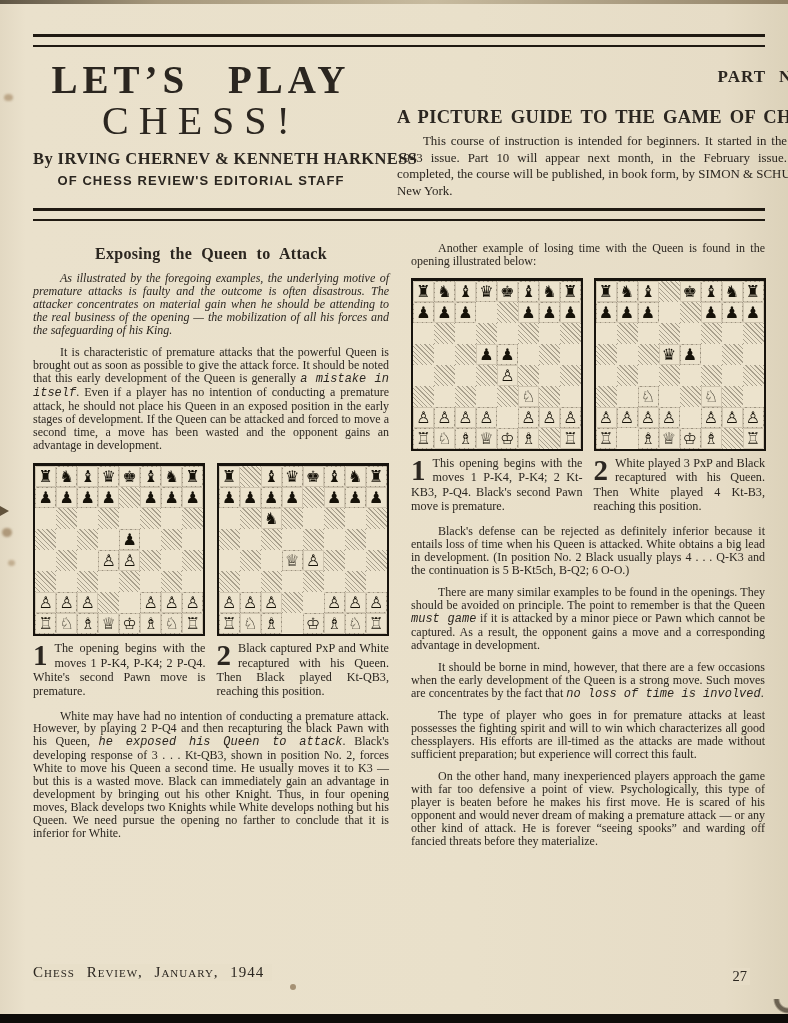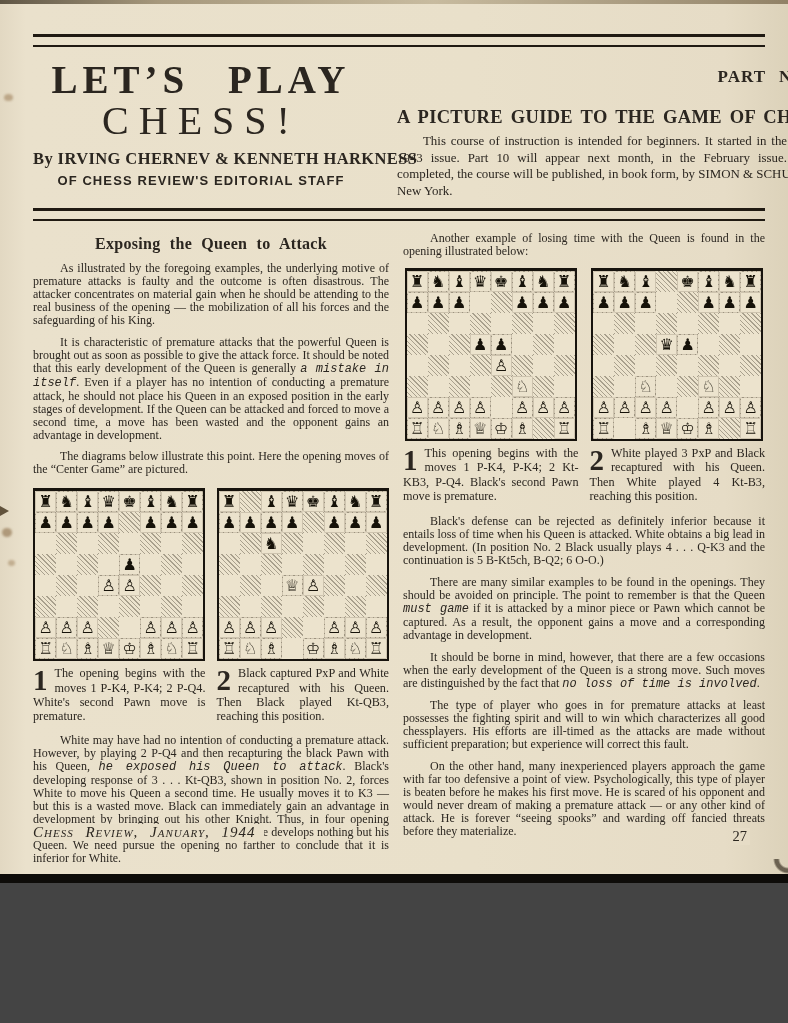--- a/index.html
+++ b/index.html
@@ -1,18 +1,18 @@
 <!DOCTYPE html>
 <html><head>
 <meta charset="utf-8">
 <style>
   html,body{margin:0;padding:0;}
   body{width:788px;height:1023px;background:#444;}
   .page{
-    position:relative;width:788px;height:883px;overflow:hidden;
+    position:relative;width:788px;height:1023px;overflow:hidden;
     background:linear-gradient(90deg,#e2d8c2 0px,#eae1cc 26px,#e9e0ca 60%,#e6dcc6 92%,#dcd2ba 100%);
     font-family:"Liberation Serif",serif;color:#2b2620;
   }
   .edge-top{position:absolute;top:0;left:0;right:0;height:4px;
     background:linear-gradient(90deg,#32291a 0%,#8f7f61 20%,#bcae90 55%,#77664a 100%);opacity:.75;}
   .edge-bottom{position:absolute;bottom:0;left:0;right:0;height:9px;background:#0e0c09;}
   .corner-curl{position:absolute;right:0;bottom:6px;width:24px;height:18px;
     background:radial-gradient(circle at 100% 0%,rgba(0,0,0,0) 8px,rgba(46,37,24,.65) 10px 13px,rgba(0,0,0,0) 15px);}
   .fox{position:absolute;border-radius:50%;pointer-events:none;}
   .content{position:absolute;left:33px;top:0;width:732px;}
@@ -24,45 +24,45 @@
   .header-left{width:336px;text-align:center;flex:none;}
   .title1{font-size:39px;font-weight:bold;letter-spacing:5px;word-spacing:24px;line-height:1;}
   .title2{font-size:40px;font-weight:normal;letter-spacing:10px;line-height:.95;margin-top:3px;}
   .byline{font-size:16.5px;font-weight:bold;margin-top:9px;letter-spacing:.4px;white-space:nowrap;}
   .byline-sub{font-family:"Liberation Sans",sans-serif;font-size:13px;font-weight:bold;letter-spacing:1.1px;margin-top:4px;}
   .header-right{flex:1;padding-left:28px;}
   .part-label{font-size:17px;font-weight:bold;text-align:right;letter-spacing:1px;word-spacing:8px;margin-top:7px;}
   .guide-title{font-size:18.5px;font-weight:bold;text-align:center;margin-top:20px;letter-spacing:.3px;word-spacing:3px;white-space:nowrap;}
   .guide-text{font-size:12.9px;line-height:1.28;text-align:justify;margin-top:5px;text-indent:26px;}
 
-  .cols{display:flex;gap:14px;margin-top:5px;}
+  .cols{display:flex;gap:22px;margin-top:15px;}
   .col-left{width:356px;flex:none;}
   .col-right{flex:1;min-width:0;}
   h3{margin:0;font-size:16px;font-weight:bold;text-align:center;word-spacing:5px;letter-spacing:.3px;}
   h3.h-unnecessary{margin-top:13px;}
   p.body{font-size:12px;line-height:1.08;text-align:justify;text-indent:27px;margin:9px 0 0 0;}
-  p.body.first{margin-top:9px;}
+  p.body.first{margin-top:9px;font-style:italic;}
 
   .figrow{display:flex;gap:11px;margin-top:12px;}
   .figure{flex:1;min-width:0;}
   .board{
     width:168px;height:168px;margin:0 auto;
     display:grid;grid-template-columns:repeat(8,1fr);grid-template-rows:repeat(8,1fr);
     border:2px solid #17130d;border-top-width:3px;background:#ece3cd;box-sizing:content-box;
   }
   .sq{display:flex;align-items:center;justify-content:center;}
   .sq.dark{background-image:repeating-linear-gradient(45deg,rgba(101,93,77,.5) 0 1px,rgba(0,0,0,0) 1px 3.2px);}
   .pc{font-family:"DejaVu Sans",sans-serif;font-size:16px;line-height:19px;display:block;width:19px;height:19px;text-align:center;color:#161209;}
   .sq .pc{box-shadow:0 0 0 .5px rgba(125,115,95,.55);}
   .sq.dark .pc{background:#ebe2cc;}
   .caption{margin-top:5px;font-size:12.2px;line-height:1.17;text-align:justify;}
   .cap-num{float:left;font-size:29px;font-weight:bold;line-height:.8;margin:3px 7px 0 0;}
 
   .footer-line{position:absolute;left:33px;bottom:42px;font-size:15px;font-variant:small-caps;
-    letter-spacing:1px;word-spacing:7px;background:#e8dfc9;padding-right:8px;font-style:italic;}
+    letter-spacing:1px;word-spacing:7px;background:#e8dfc9;padding-right:8px;}
   .page-num{position:absolute;right:38px;bottom:38px;font-size:14.5px;background:#e6dcc6;padding:0 3px;text-align:center;}
   .margin-arrow{position:absolute;left:0;top:506px;width:0;height:0;
     border-top:5px solid transparent;border-bottom:5px solid transparent;border-left:9px solid #4a3b24;opacity:.85;}
   i{font-style:italic;font-family:Liberation Mono, monospace;}
 </style>
 </head>
 <body>
 
 <div class="page">
   <div class="edge-top"></div>
@@ -90,21 +90,20 @@
     </div>
 
     <div class="rule2 rule-bot"></div>
 
     <div class="cols">
 
       <div class="col-left">
         <h3 style="margin-top:9px;">Exposing the Queen to Attack</h3>
         <p class="body first">As illustrated by the foregoing examples, the underlying motive of premature attacks is faulty and the outcome is often disastrous. The attacker concentrates on material gain when he should be attending to the real business of the opening — the mobilization of all his forces and the safeguarding of his King.</p>
         <p class="body"><span>It is characteristic of premature attacks that the powerful Queen is brought out as soon as possible to give the attack force. It should be noted that this early development of the Queen is generally </span><i>a mistake in itself</i><span>. Even if a player has no intention of conducting a premature attack, he should not place his Queen in an exposed position in the early stages of development. If the Queen can be attacked and forced to move a second time, a move has been wasted and the opponent gains an advantage in development.</span></p>
-        <p class="body">The diagrams below illustrate this point. Here the opening moves of the “Center Game” are pictured.</p>
 
         <div class="figrow">
           <div class="figure">
             <div class="board">
                 <div class="sq light">
                   <span class="pc b">♜</span>
                 </div>
                 <div class="sq dark">
                   <span class="pc b">♞</span>
                 </div>
@@ -638,21 +637,21 @@
                 </div>
               </div>
             <div class="caption">
               <span class="cap-num">2</span><span>White played 3 PxP and Black recaptured with his Queen. Then White played 4 Kt-B3, reaching this position.</span>
             </div>
           </div>
         </div>
 
         <p class="body" style="margin-top:12px;">Black's defense can be rejected as definitely inferior because it entails loss of time when his Queen is attacked. White obtains a big lead in development. (In position No. 2 Black usually plays 4 . . . Q-K3 and the continuation is 5 B-Kt5ch, B-Q2; 6 O-O.)</p>
         <p class="body"><span>There are many similar examples to be found in the openings. They should be avoided on principle. The point to remember is that the Queen </span><i>must game</i><span> if it is attacked by a minor piece or Pawn which cannot be captured. As a result, the opponent gains a move and a corresponding advantage in development.</span></p>
-        <p class="body"><span>It should be borne in mind, however, that there are a few occasions when the early development of the Queen is a strong move. Such moves are distinguished by the fact that </span><i>no loss of time is involved</i><span>.</span></p>
+        <p class="body"><span>It should be borne in mind, however, that there are a few occasions when the early development of the Queen is a strong move. Such moves are concentrates by the fact that </span><i>no loss of time is involved</i><span>.</span></p>
         <p class="body">The type of player who goes in for premature attacks at least possesses the fighting spirit and will to win which characterizes all good chessplayers. His efforts are ill-timed as the attacks are made without sufficient preparation; but experience will correct this fault.</p>
         <p class="body">On the other hand, many inexperienced players approach the game with far too defensive a point of view. Psychologically, this type of player is beaten before he makes his first move. He is scared of his opponent and would never dream of making a premature attack — or any other kind of attack. He is forever “seeing spooks” and warding off fancied threats before they materialize.</p>
       </div>
 
     </div>
   </div>
 
   <div class="footer-line">Chess Review, January, 1944</div>
   <div class="page-num">27</div>
 

